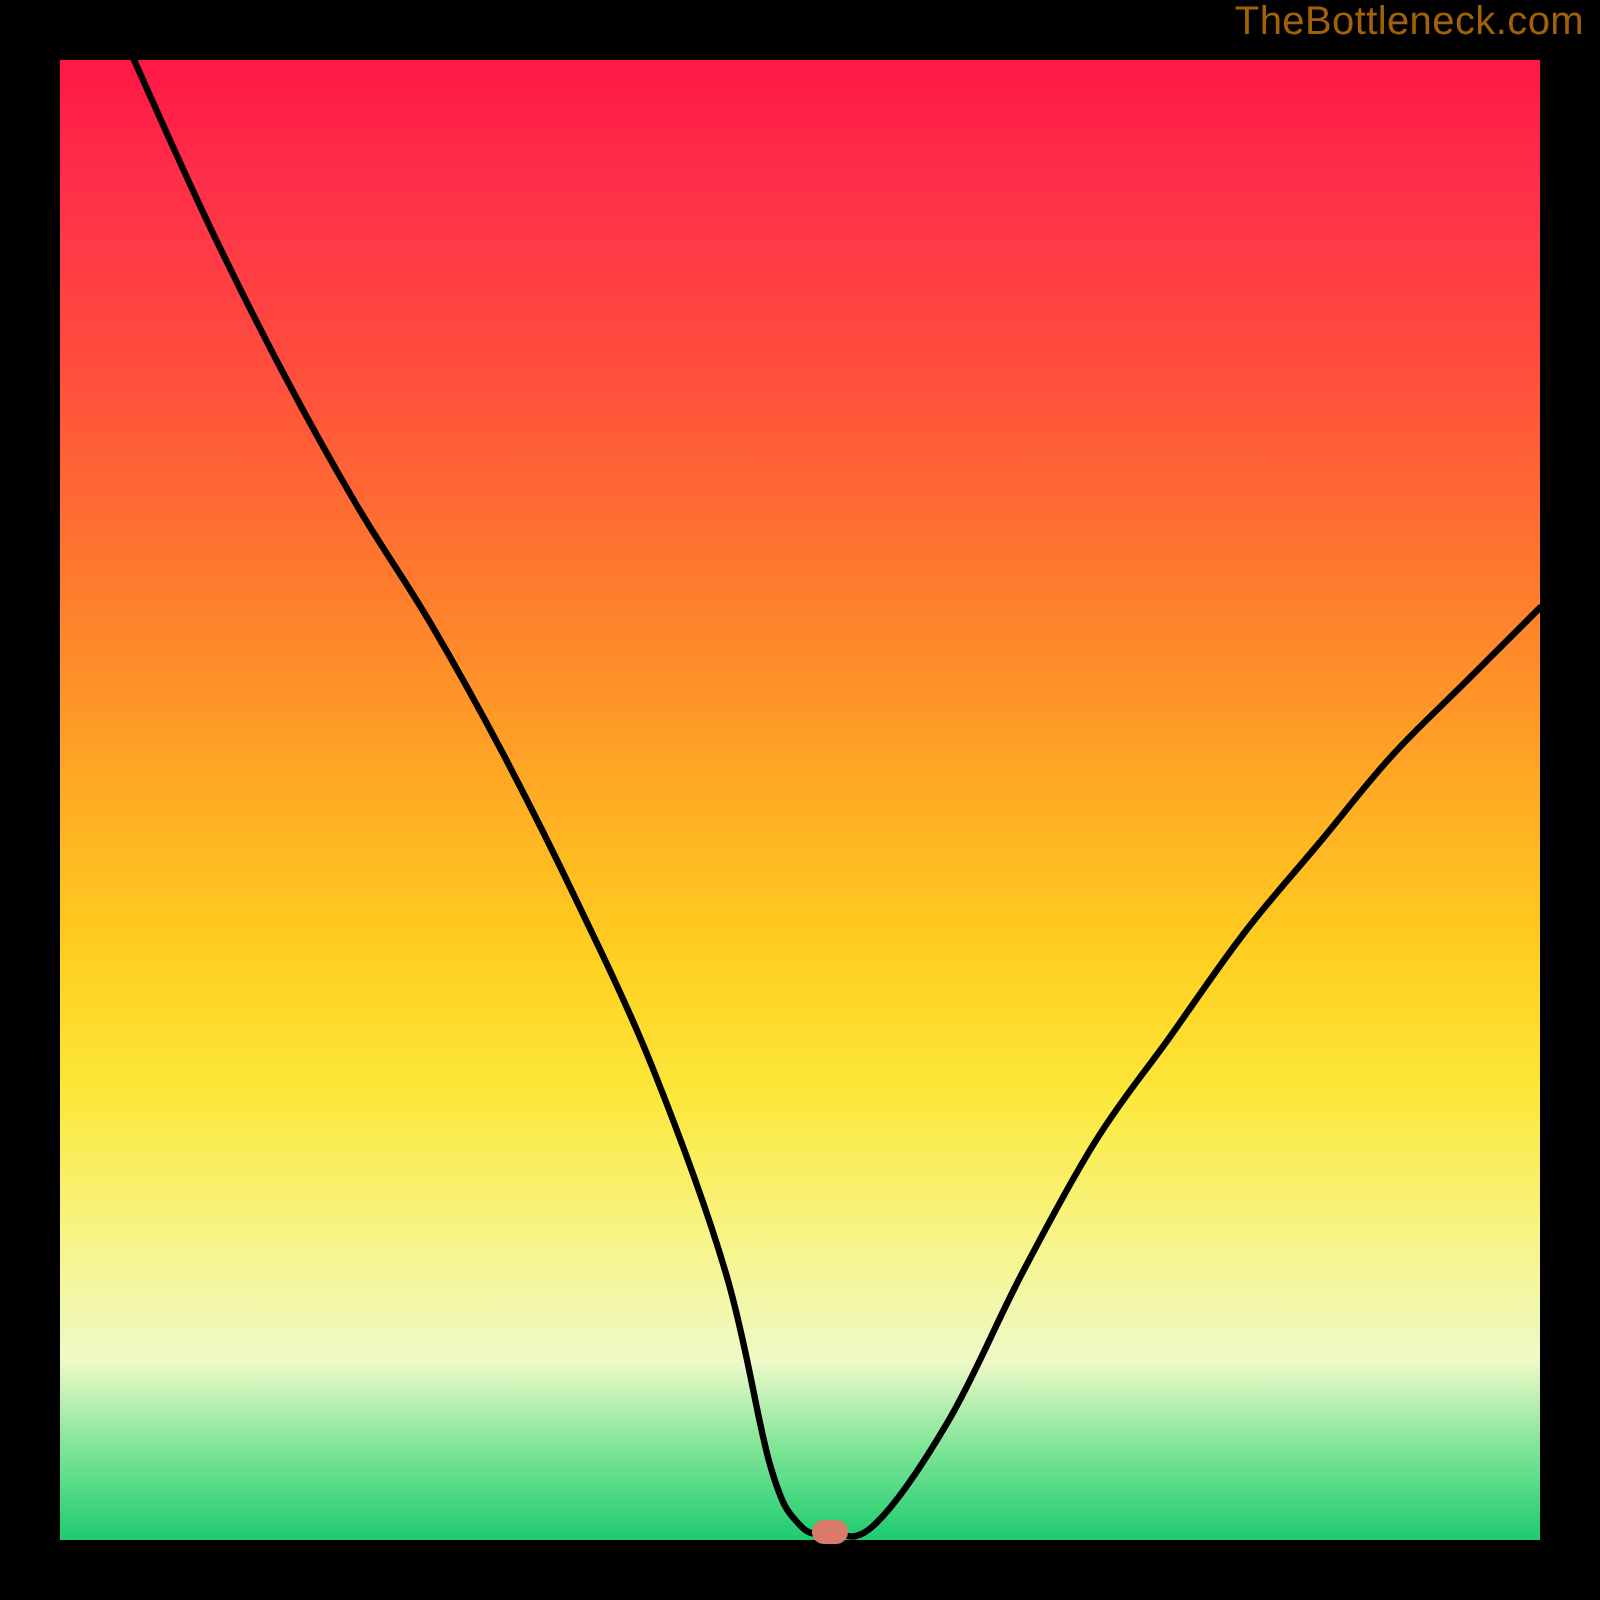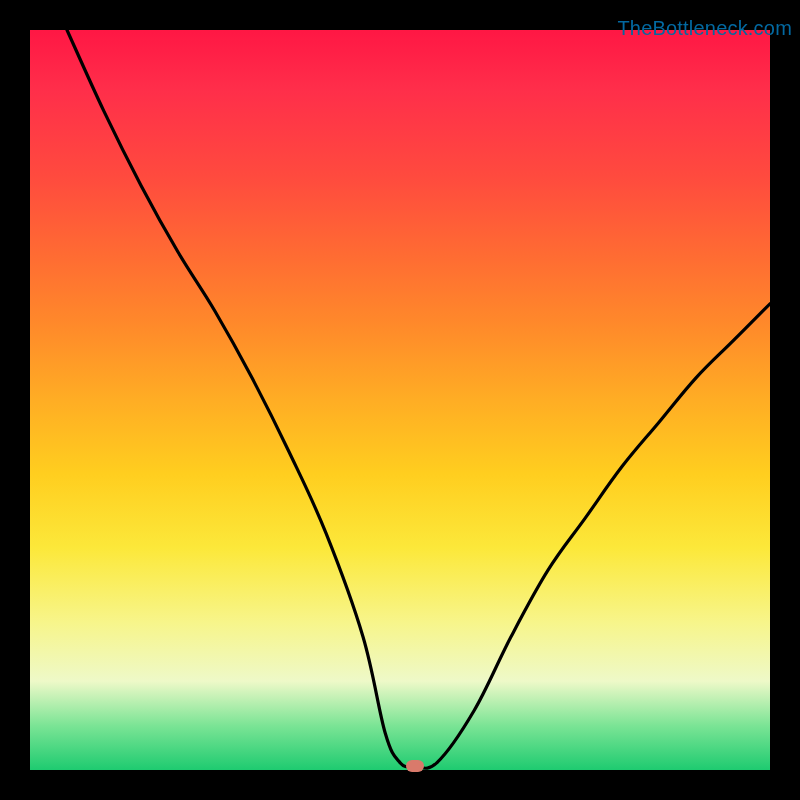--- a/index.html
+++ b/index.html
@@ -35,23 +35,23 @@
       #ffce1f 60%,
       #fce83a 70%,
       #f7f58a 80%,
       #eef9c8 88%,
       #7be495 94%,
       #1ecb70 100%
     );
   }
   .watermark {
     position: absolute;
-    top: 17px;
+    top: 0;
     right: 8px;
-    color: #0369a1;
+    color: #a16207;
     font-size: 20px;
     font-weight: 500;
     letter-spacing: 0.2px;
     user-select: none;
   }
   .curve-svg {
     position: absolute;
     left: 0;
     top: 0;
     width: 740px;

